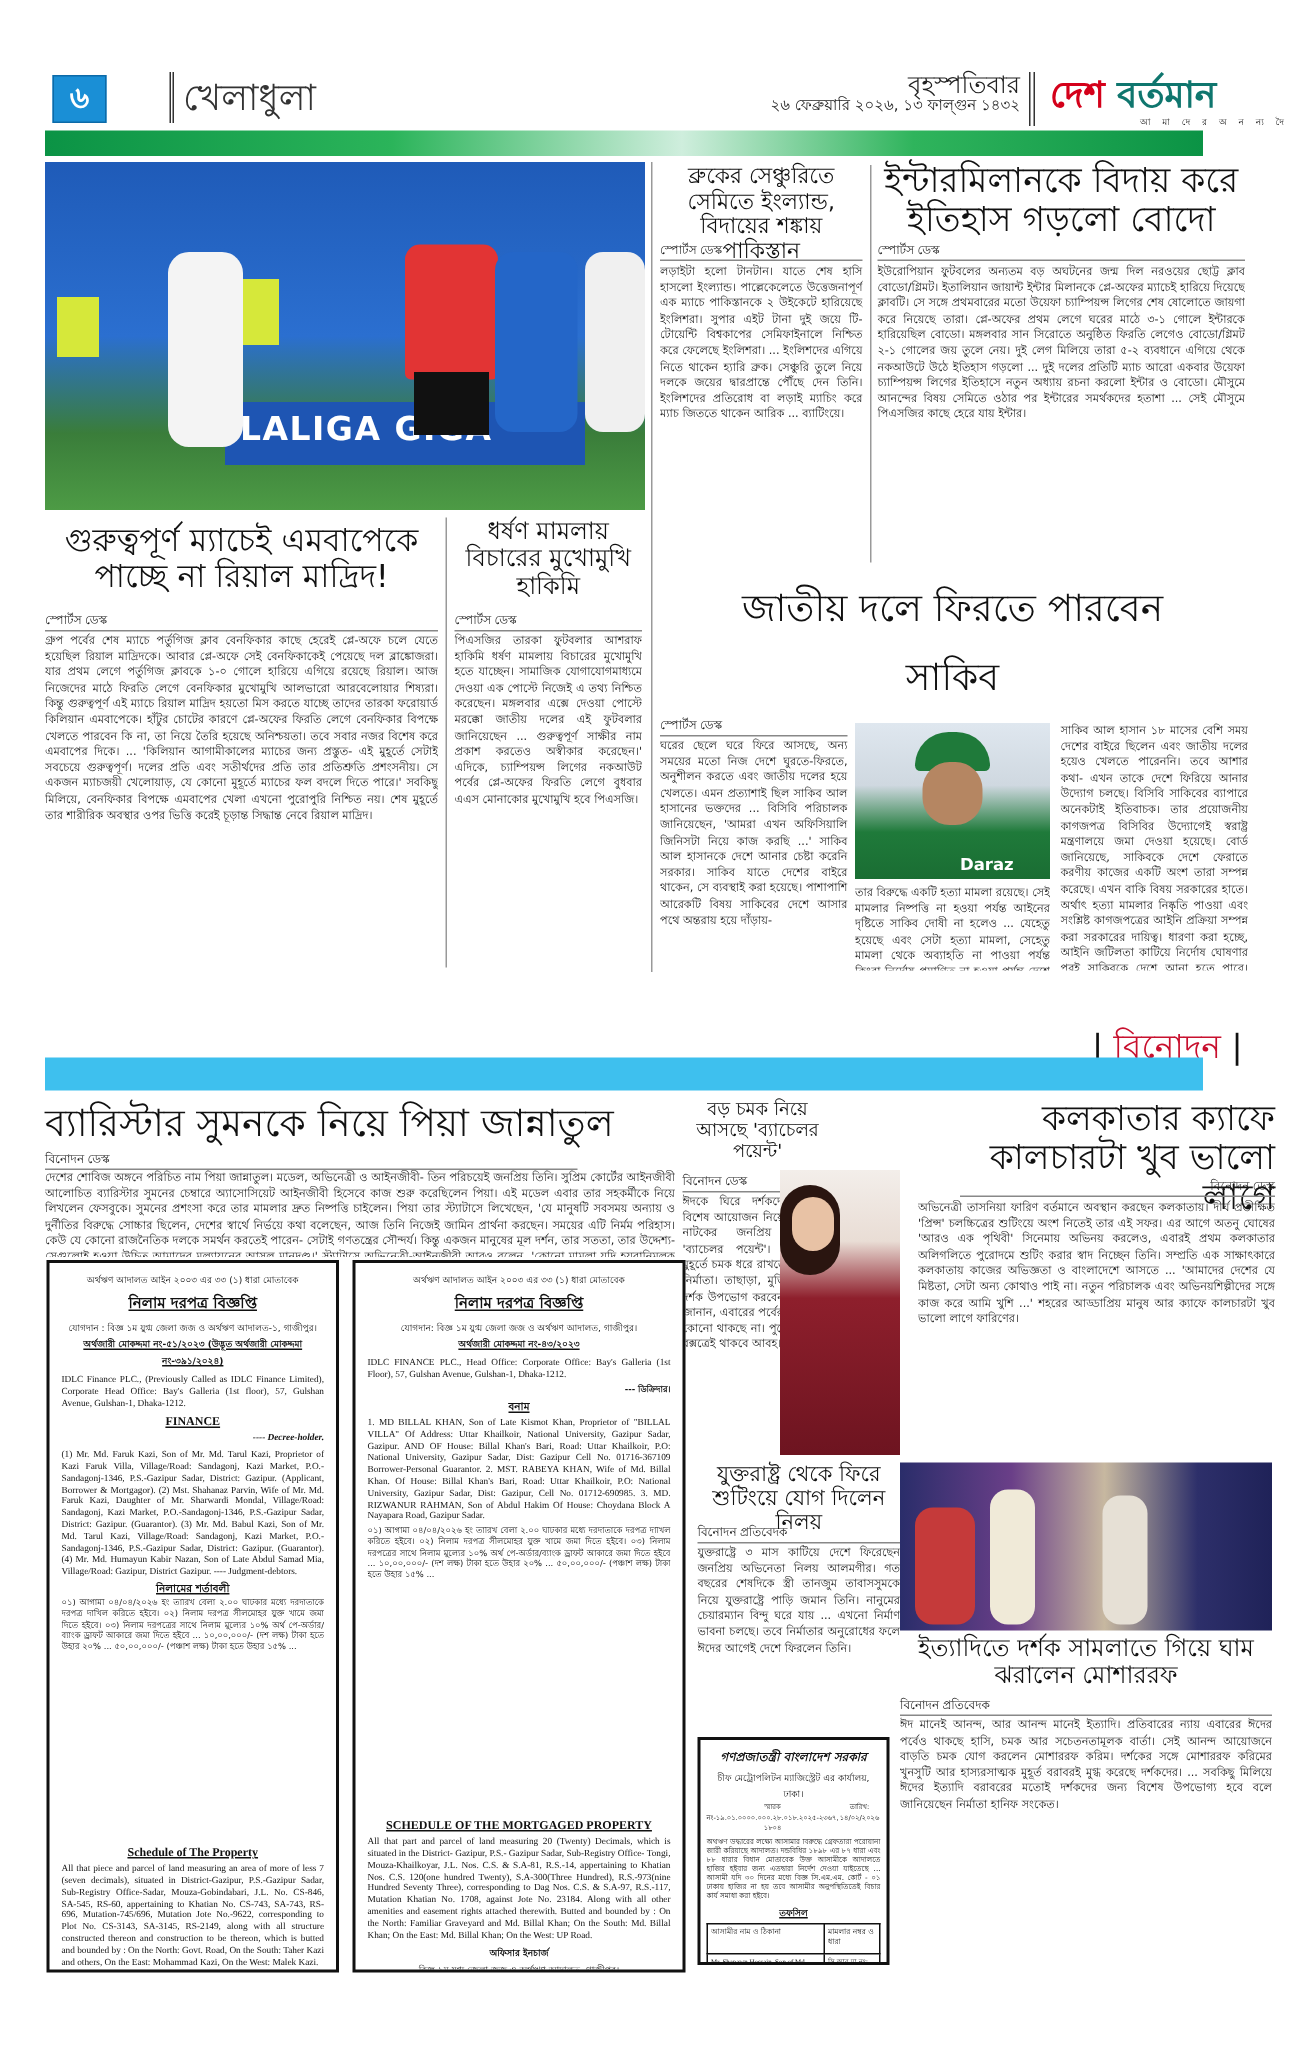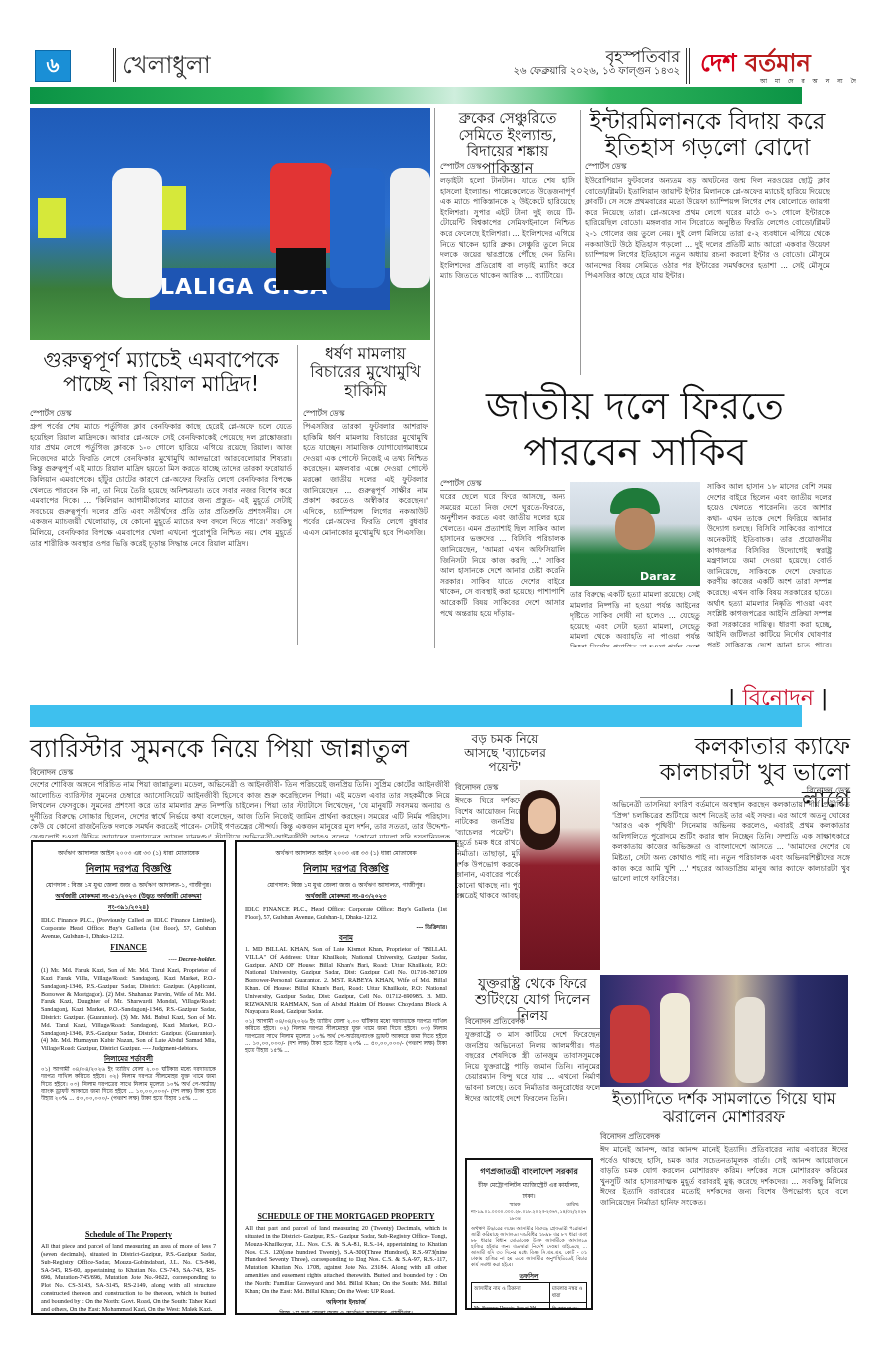--- a/index.html
+++ b/index.html
@@ -6,21 +6,21 @@
   html,body{width:870px;height:1363px;background:#fff;overflow:hidden;}
   body{position:relative;font-family:"DejaVu Serif",serif;color:#111;}
   .abs{position:absolute;}
   
   .page-num{left:35px;top:50px;width:36px;height:32px;background:#1a8fd6;border:1px solid #0c6aa8;color:#fff;font-size:20px;font-weight:bold;display:flex;align-items:center;justify-content:center;font-family:"DejaVu Sans",sans-serif;}
   .section-title{left:113px;top:48px;font-size:24px;color:#333;font-family:"DejaVu Sans",sans-serif;border-left:3px double #333;padding-left:6px;line-height:34px;}
   .date-block{left:680px;top:50px;text-align:right;transform:translateX(-100%);font-size:10px;color:#222;line-height:14px;font-family:"DejaVu Sans",sans-serif;}
   .date-block .day{font-size:16px;}
   .date-sep{left:686px;top:48px;width:4px;height:36px;border-left:1px solid #333;border-right:1px solid #333;}
   .logo{left:700px;top:44px;font-family:"DejaVu Sans",sans-serif;font-weight:bold;font-size:24px;white-space:nowrap;}
-  .logo .r{color:#d4001a;text-align:right;} .logo .g{color:#b91c1c;}
+  .logo .r{color:#d4001a;text-align:right;} .logo .g{color:#0f766e;}
   .logo-tag{left:760px;top:76px;font-size:6px;letter-spacing:3px;color:#222;font-family:"DejaVu Sans",sans-serif;}
   .green-bar{left:30px;top:87px;width:772px;height:17px;background:linear-gradient(90deg,#0b9345 0%,#2bb45a 30%,#cfeedd 55%,#2fb45c 75%,#0b9345 100%);}
   
   .photo{overflow:hidden;}
   .ph-football{left:30px;top:108px;width:400px;height:232px;background:linear-gradient(180deg,#1f5bb8 0%,#2b6fd0 50%,#3a7d3a 78%,#4d9b45 100%);}
   .ph-football .board{position:absolute;left:120px;top:160px;width:240px;height:42px;background:#1e55b3;color:#fff;font-family:"DejaVu Sans",sans-serif;font-weight:bold;font-size:22px;padding:6px 10px;letter-spacing:1px;}
   .ph-football .ref{position:absolute;left:240px;top:55px;width:62px;height:90px;background:#e23434;border-radius:10px 10px 4px 4px;}
   .ph-football .ref-shorts{position:absolute;left:246px;top:140px;width:50px;height:42px;background:#111;}
   .ph-football .p1{position:absolute;left:82px;top:60px;width:50px;height:130px;background:#f4f4f4;border-radius:14px;}
   .ph-football .p2{position:absolute;left:300px;top:60px;width:55px;height:120px;background:#2466c8;border-radius:12px;}
@@ -97,21 +97,21 @@
 
 <div class="abs headline" style="left:440px;top:110px;width:135px;font-size:14.5px;">ব্রুকের সেঞ্চুরিতে সেমিতে ইংল্যান্ড, বিদায়ের শঙ্কায় পাকিস্তান</div>
 <div class="abs byline" style="left:440px;top:160px;width:135px;">স্পোর্টস ডেস্ক</div>
 <div class="abs body-text" style="left:440px;top:176px;width:135px;height:200px;">লড়াইটা হলো টানটান। যাতে শেষ হাসি হাসলো ইংল্যান্ড। পাল্লেকেলেতে উত্তেজনাপূর্ণ এক ম্যাচে পাকিস্তানকে ২ উইকেটে হারিয়েছে ইংলিশরা। সুপার এইট টানা দুই জয়ে টি-টোয়েন্টি বিশ্বকাপের সেমিফাইনালে নিশ্চিত করে ফেলেছে ইংলিশরা। ... ইংলিশদের এগিয়ে নিতে থাকেন হ্যারি ব্রুক। সেঞ্চুরি তুলে নিয়ে দলকে জয়ের দ্বারপ্রান্তে পৌঁছে দেন তিনি। ইংলিশদের প্রতিরোধ বা লড়াই ম্যাচিং করে ম্যাচ জিততে থাকেন আরিক ... ব্যাটিংয়ে।</div>
 <div class="abs vsep" style="left:580px;top:110px;height:265px;"></div>
 
 <div class="abs headline" style="left:585px;top:108px;width:245px;font-size:23px;">ইন্টারমিলানকে বিদায় করে ইতিহাস গড়লো বোদো</div>
 <div class="abs byline" style="left:585px;top:160px;width:245px;">স্পোর্টস ডেস্ক</div>
 <div class="abs body-text" style="left:585px;top:176px;width:245px;height:200px;">ইউরোপিয়ান ফুটবলের অন্যতম বড় অঘটনের জন্ম দিল নরওয়ের ছোট্ট ক্লাব বোডো/গ্লিমট। ইতালিয়ান জায়ান্ট ইন্টার মিলানকে প্লে-অফের ম্যাচেই হারিয়ে দিয়েছে ক্লাবটি। সে সঙ্গে প্রথমবারের মতো উয়েফা চ্যাম্পিয়ন্স লিগের শেষ ষোলোতে জায়গা করে নিয়েছে তারা। প্লে-অফের প্রথম লেগে ঘরের মাঠে ৩-১ গোলে ইন্টারকে হারিয়েছিল বোডো। মঙ্গলবার সান সিরোতে অনুষ্ঠিত ফিরতি লেগেও বোডো/গ্লিমট ২-১ গোলের জয় তুলে নেয়। দুই লেগ মিলিয়ে তারা ৫-২ ব্যবধানে এগিয়ে থেকে নকআউটে উঠে ইতিহাস গড়লো ... দুই দলের প্রতিটি ম্যাচ আরো একবার উয়েফা চ্যাম্পিয়ন্স লিগের ইতিহাসে নতুন অধ্যায় রচনা করলো ইন্টার ও বোডো। মৌসুমে আনন্দের বিষয় সেমিতে ওঠার পর ইন্টারের সমর্থকদের হতাশা ... সেই মৌসুমে পিএসজির কাছে হেরে যায় ইন্টার।</div>
 
-<div class="abs headline" style="left:470px;top:383px;width:330px;font-size:38px;line-height:46px;">জাতীয় দলে ফিরতে পারবেন সাকিব</div>
+<div class="abs headline" style="left:470px;top:383px;width:330px;font-size:25px;line-height:46px;">জাতীয় দলে ফিরতে পারবেন সাকিব</div>
 <div class="abs byline" style="left:440px;top:477px;width:125px;">স্পোর্টস ডেস্ক</div>
 <div class="abs body-text" style="left:440px;top:492px;width:125px;height:155px;">ঘরের ছেলে ঘরে ফিরে আসছে, অন্য সময়ের মতো নিজ দেশে ঘুরতে-ফিরতে, অনুশীলন করতে এবং জাতীয় দলের হয়ে খেলতে। এমন প্রত্যাশাই ছিল সাকিব আল হাসানের ভক্তদের ... বিসিবি পরিচালক জানিয়েছেন, 'আমরা এখন অফিসিয়ালি জিনিসটা নিয়ে কাজ করছি ...' সাকিব আল হাসানকে দেশে আনার চেষ্টা করেনি সরকার। সাকিব যাতে দেশের বাইরে থাকেন, সে ব্যবস্থাই করা হয়েছে। পাশাপাশি আরেকটি বিষয় সাকিবের দেশে আসার পথে অন্তরায় হয়ে দাঁড়ায়-</div>
 <div class="abs photo ph-shakib">
   <div class="cap"></div>
   <div class="face"></div>
   <div class="daraz">Daraz</div>
 </div>
 <div class="abs body-text" style="left:570px;top:590px;width:130px;height:57px;">তার বিরুদ্ধে একটি হত্যা মামলা রয়েছে। সেই মামলার নিষ্পত্তি না হওয়া পর্যন্ত আইনের দৃষ্টিতে সাকিব দোষী না হলেও ... যেহেতু হয়েছে এবং সেটা হত্যা মামলা, সেহেতু মামলা থেকে অব্যাহতি না পাওয়া পর্যন্ত কিংবা নির্দোষ প্রমাণিত না হওয়া পর্যন্ত দেশে ফেরা মানেই গ্রেপ্তারের ঝুঁকি। এসব কারণ মিলিয়ে</div>
 <div class="abs body-text" style="left:707px;top:482px;width:125px;height:165px;">সাকিব আল হাসান ১৮ মাসের বেশি সময় দেশের বাইরে ছিলেন এবং জাতীয় দলের হয়েও খেলতে পারেননি। তবে আশার কথা- এখন তাকে দেশে ফিরিয়ে আনার উদ্যোগ চলছে। বিসিবি সাকিবের ব্যাপারে অনেকটাই ইতিবাচক। তার প্রয়োজনীয় কাগজপত্র বিসিবির উদ্যোগেই স্বরাষ্ট্র মন্ত্রণালয়ে জমা দেওয়া হয়েছে। বোর্ড জানিয়েছে, সাকিবকে দেশে ফেরাতে করণীয় কাজের একটি অংশ তারা সম্পন্ন করেছে। এখন বাকি বিষয় সরকারের হাতে। অর্থাৎ হত্যা মামলার নিষ্কৃতি পাওয়া এবং সংশ্লিষ্ট কাগজপত্রের আইনি প্রক্রিয়া সম্পন্ন করা সরকারের দায়িত্ব। ধারণা করা হচ্ছে, আইনি জটিলতা কাটিয়ে নির্দোষ ঘোষণার পরই সাকিবকে দেশে আনা হতে পারে। যেহেতু দেশে ফেরার প্রক্রিয়া শুরু হয়েছে এবং বিসিবি তাকে দেশে ফিরিয়ে আনার ... এমন প্রত্যাশাই অনেকের। তবে অনেকে ধরে নিয়েছেন, টি-টোয়েন্টি ও টি-টেন লিগে নিয়মিত খেলা সাকিব দেশে ফিরলেই জাতীয় দলে জায়গা পাবেন।</div>
 
@@ -175,21 +175,21 @@
   <div class="center-b bn" style="font-size:7px;">বনাম</div>
   <p>1. MD BILLAL KHAN, Son of Late Kismot Khan, Proprietor of "BILLAL VILLA" Of Address: Uttar Khailkoir, National University, Gazipur Sadar, Gazipur. AND OF House: Billal Khan's Bari, Road: Uttar Khailkoir, P.O: National University, Gazipur Sadar, Dist: Gazipur Cell No. 01716-367109 Borrower-Personal Guarantor. 2. MST. RABEYA KHAN, Wife of Md. Billal Khan. Of House: Billal Khan's Bari, Road: Uttar Khailkoir, P.O: National University, Gazipur Sadar, Dist: Gazipur, Cell No. 01712-690985. 3. MD. RIZWANUR RAHMAN, Son of Abdul Hakim Of House: Choydana Block A Nayapara Road, Gazipur Sadar.</p>
   <p class="bn" style="height:190px;overflow:hidden;">০১) আগামী ০৪/০৪/২০২৬ ইং তারিখ বেলা ২.০০ ঘটিকার মধ্যে দরদাতাকে দরপত্র দাখিল করিতে হইবে। ০২) নিলাম দরপত্র সীলমোহর যুক্ত খামে জমা দিতে হইবে। ০৩) নিলাম দরপত্রের সাথে নিলাম মূল্যের ১০% অর্থ পে-অর্ডার/ব্যাংক ড্রাফট আকারে জমা দিতে হইবে ... ১০,০০,০০০/- (দশ লক্ষ) টাকা হতে উহার ২০% ... ৫০,০০,০০০/- (পঞ্চাশ লক্ষ) টাকা হতে উহার ১৫% ...</p>
   <div class="center-b">SCHEDULE OF THE MORTGAGED PROPERTY</div>
   <p>All that part and parcel of land measuring 20 (Twenty) Decimals, which is situated in the District- Gazipur, P.S.- Gazipur Sadar, Sub-Registry Office- Tongi, Mouza-Khailkoyar, J.L. Nos. C.S. &amp; S.A-81, R.S.-14, appertaining to Khatian Nos. C.S. 120(one hundred Twenty), S.A-300(Three Hundred), R.S.-973(nine Hundred Seventy Three), corresponding to Dag Nos. C.S. &amp; S.A-97, R.S.-117, Mutation Khatian No. 1708, against Jote No. 23184. Along with all other amenities and easement rights attached therewith. Butted and bounded by : On the North: Familiar Graveyard and Md. Billal Khan; On the South: Md. Billal Khan; On the East: Md. Billal Khan; On the West: UP Road.</p>
   <div class="small" style="margin-top:3px;font-weight:bold;">অফিসার ইনচার্জ</div>
   <div class="small">বিজ্ঞ ১ম যুগ্ম জেলা জজ ও অর্থঋণ আদালত, গাজীপুর।</div>
 </div>
 
 <div class="abs ad" style="left:465px;top:1158px;width:128px;height:152px;padding:3px 4px;">
-  <div class="title" style="text-decoration:none;font-size:8px;">গণপ্রজাতন্ত্রী বাংলাদেশ সরকার</div>
+  <div class="title" style="text-decoration:none;font-size:8px;font-style:italic;">গণপ্রজাতন্ত্রী বাংলাদেশ সরকার</div>
   <div class="small">চীফ মেট্রোপলিটন ম্যাজিস্ট্রেট এর কার্যালয়, ঢাকা।</div>
   <div class="small" style="display:flex;justify-content:space-between;font-size:4.5px;">
     <span>স্মারক নং-১৯.০১.০০০০.০০০.২৮.০১৮.২০২৫-২৩৬৭, ১৮০৪</span>
     <span>তারিখ: ১৪/০২/২০২৬</span>
   </div>
   <p class="bn" style="font-size:4.8px;line-height:6px;height:42px;overflow:hidden;">অর্থঋণ উদ্ধারের লক্ষ্যে আসামীর বিরুদ্ধে গ্রেফতারী পরোয়ানা জারী করিয়াছে আদালত। দন্ডবিধির ১৮৯৮ এর ৮৭ ধারা এবং ৮৮ ধারার বিধান মোতাবেক উক্ত আসামীকে আদালতে হাজির হইবার জন্য এতদ্বারা নির্দেশ দেওয়া যাইতেছে ... আসামী যদি ৩০ দিনের মধ্যে বিজ্ঞ সি.এম.এম. কোর্ট - ০১ ঢাকায় হাজির না হয় তবে আসামীর অনুপস্থিতিতেই বিচার কার্য সমাধা করা হইবে।</p>
   <div class="center-b bn" style="font-size:6px;">তফসিল</div>
   <table>
     <tbody>
         <tr>

